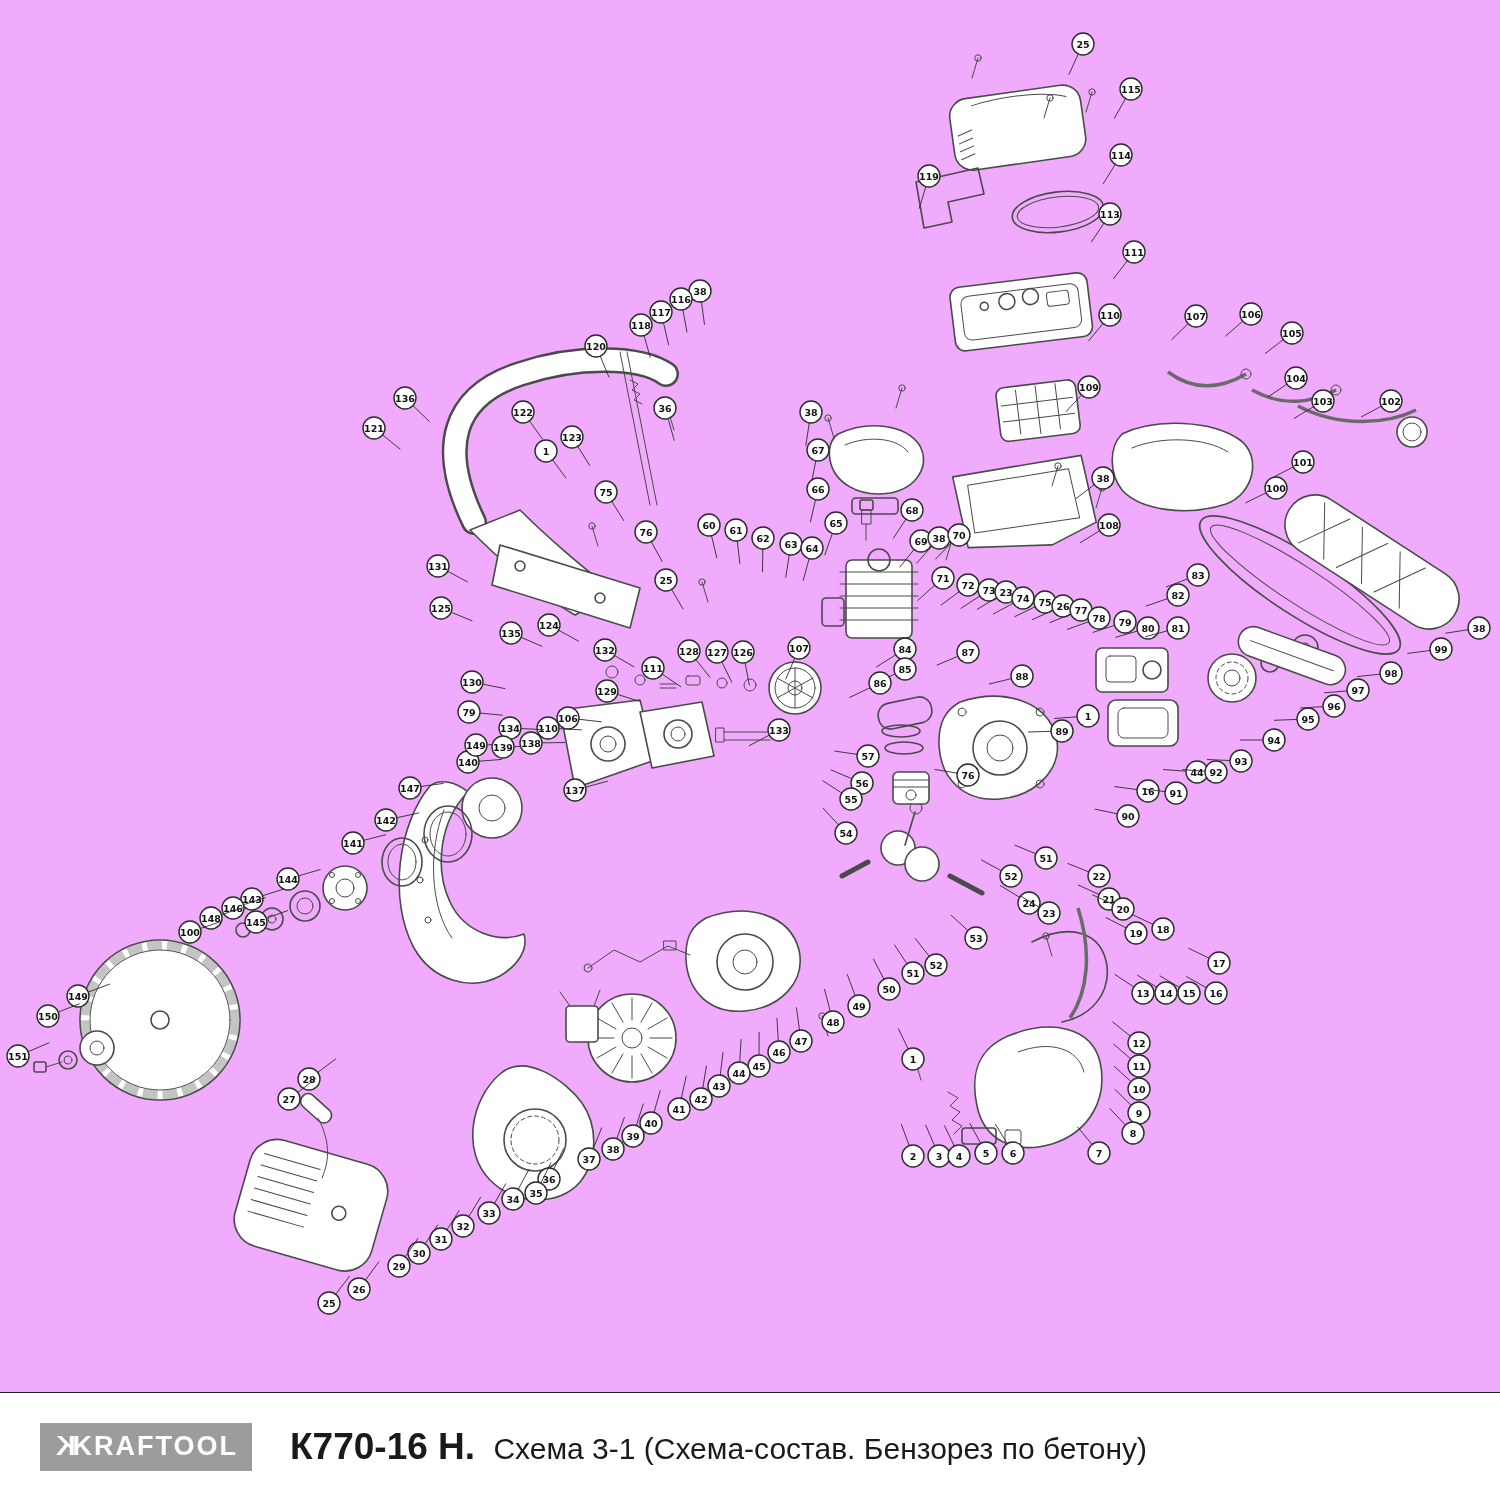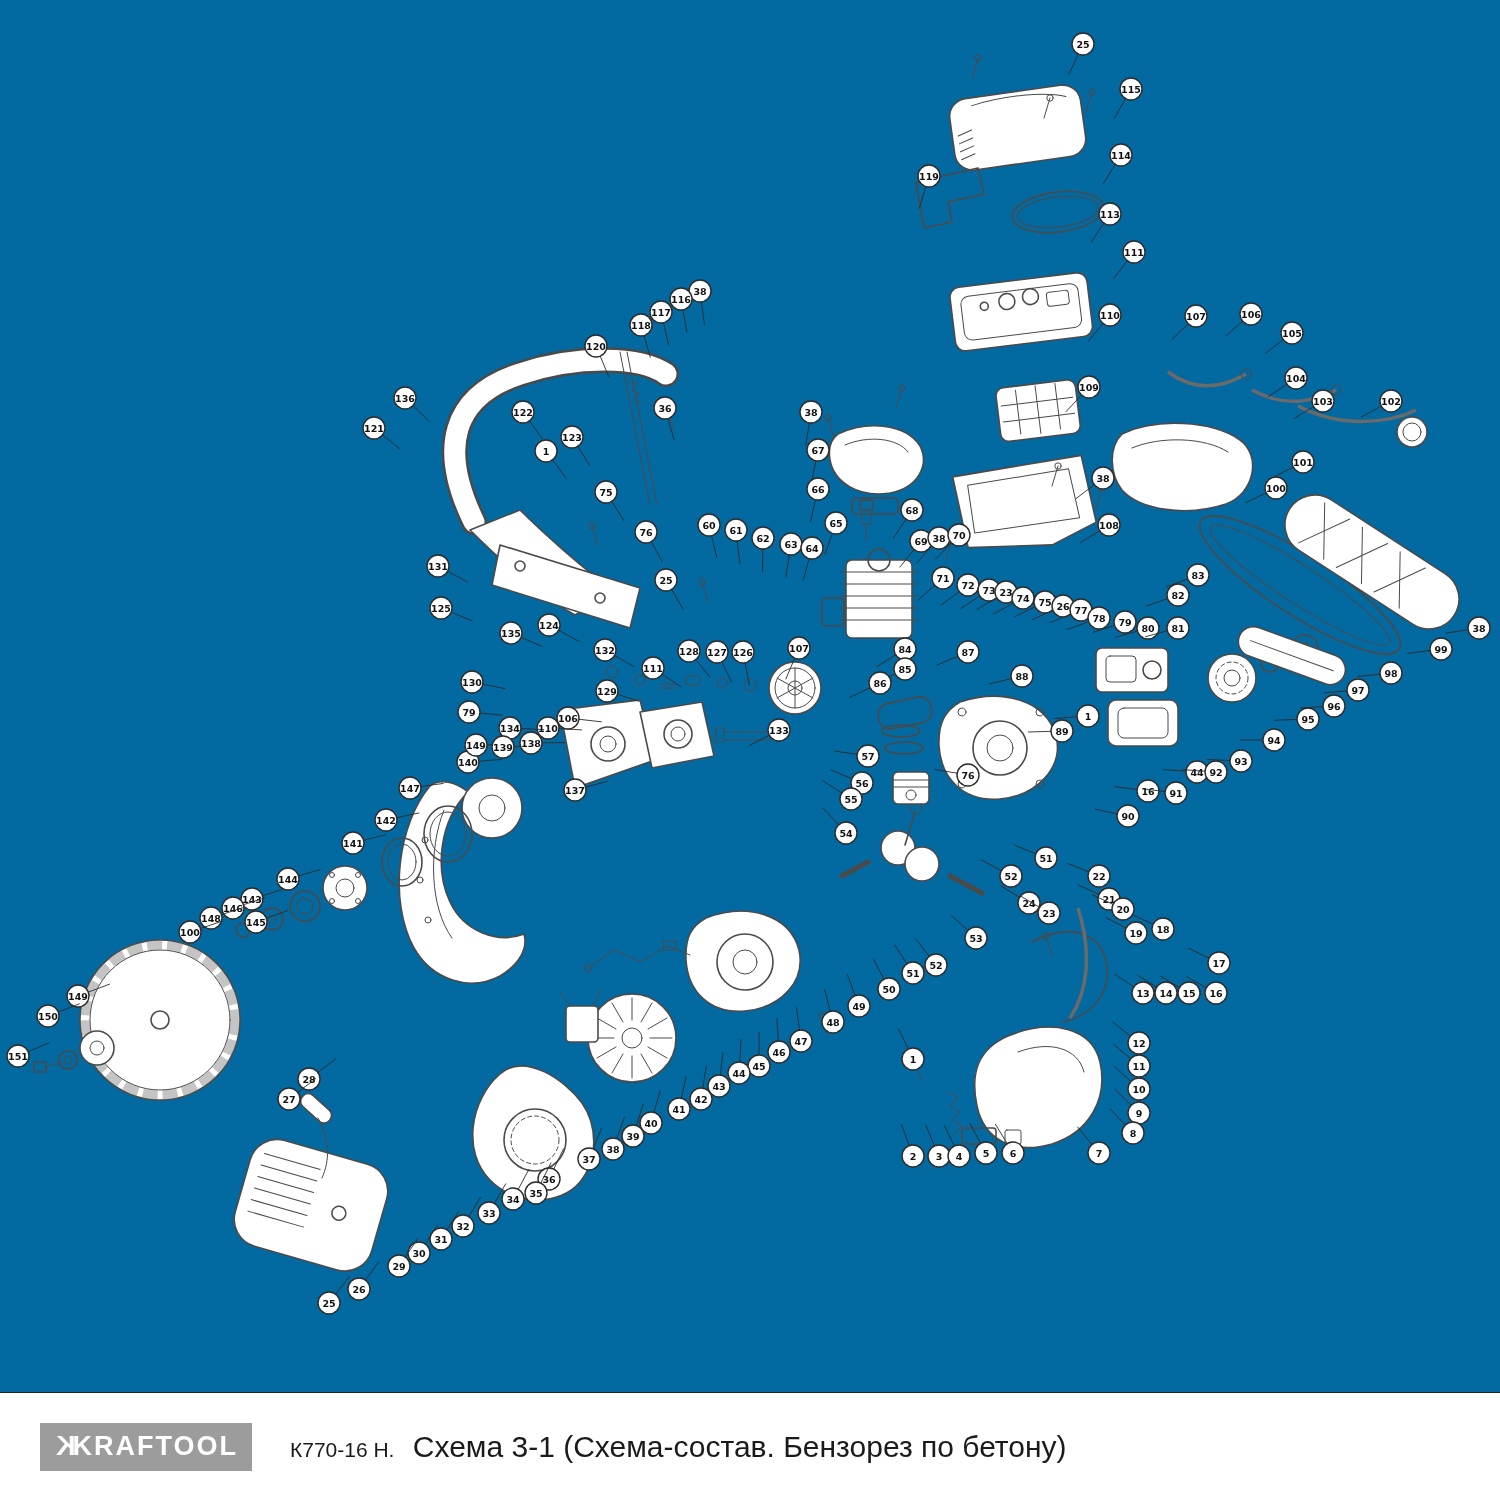--- a/index.html
+++ b/index.html
@@ -1,16 +1,16 @@
 <!DOCTYPE html>
 <html><head>
 <meta charset="utf-8">
 <style>
   html,body{margin:0;padding:0;background:#fff;}
-  .page{position:relative;width:1500px;height:1500px;background:#0369a1;overflow:hidden;
+  .page{position:relative;width:1500px;height:1500px;background:#f0abfc;overflow:hidden;
         font-family:"Liberation Sans",sans-serif;}
   svg{display:block;}
   
   .part{stroke:#4a4a4a;stroke-width:1.6;fill:none;stroke-linejoin:round;stroke-linecap:round;}
   .pfill{fill:#ffffff;}
   .thin{stroke-width:1;}
   .thick{stroke-width:5;}
   .hose{stroke-width:3.5;stroke:#6a6a6a;}
   .tube-outer{stroke:#4a4a4a;stroke-width:26;fill:none;stroke-linecap:round;}
   .tube-inner{stroke:#ffffff;stroke-width:21;fill:none;stroke-linecap:round;}
@@ -22,21 +22,21 @@
   .leader{stroke:#2b2b2b;stroke-width:.9;}
   
   .footer{position:absolute;left:0;top:1392px;width:1500px;height:108px;box-sizing:border-box;
           border-top:1px solid #222;background:#fff;display:flex;align-items:center;
           padding:0 40px;gap:38px;}
   .logo{background:#9c9c9c;color:#fff;width:212px;height:48px;flex:0 0 auto;
         display:flex;align-items:center;justify-content:center;
         font-weight:bold;font-size:27px;letter-spacing:2px;}
   .logo .mark{display:inline-block;transform:scaleX(-1);margin-right:-3px;}
   .title{font-size:30px;color:#1a1a1a;white-space:nowrap;}
-  .title .model{font-weight:normal;font-size:21px;margin-right:10px;}
+  .title .model{font-weight:bold;font-size:37px;margin-right:10px;}
 </style>
 </head>
 <body>
 
 <div class="page">
 
   <svg width="1500" height="1392" viewBox="0 0 1500 1392">
 
     <g>
       <path class="tube-outer" d="M474 522 C438 448 452 396 520 374 C578 355 640 356 666 374"></path>

